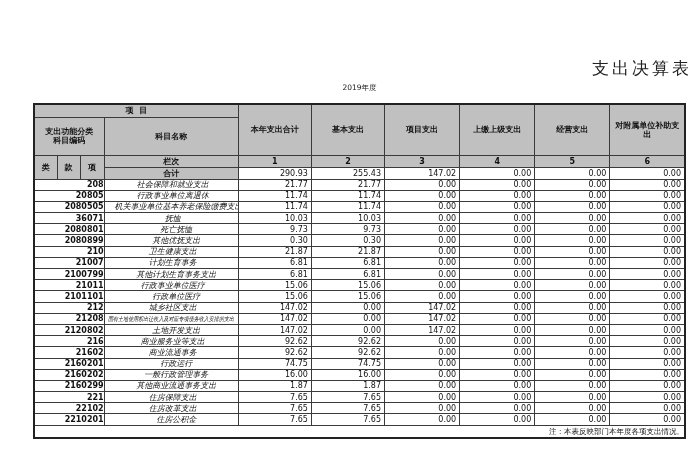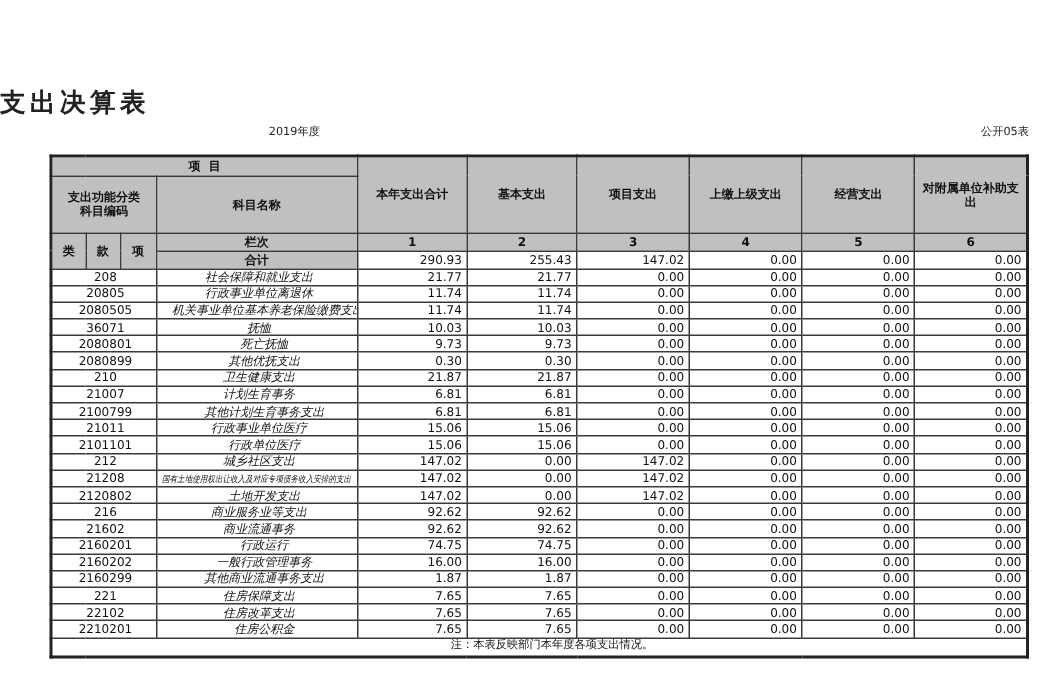--- a/index.html
+++ b/index.html
@@ -4,21 +4,21 @@
 <style>
   * { margin:0; padding:0; box-sizing:border-box; }
   html,body { background:#e8e8e8; }
   .page {
     position:relative; width:692px; height:450px; background:#ffffff;
     font-family:"DejaVu Sans","Liberation Sans",sans-serif; color:#1a1a1a;
     overflow:hidden; margin:0 auto;
   }
   .title {
     position:absolute; top:57px; left:0; width:692px;
-    text-align:left; font-size:17px; font-weight:bold; letter-spacing:3px; color:#222;
+    text-align:right; font-size:17px; font-weight:normal; letter-spacing:3px; color:#222;
   }
   .meta { position:absolute; left:33px; top:83px; width:653px; font-size:7.5px; line-height:9px; }
   .meta-line1 { text-align:right; }
   .meta-line2 { display:flex; }
   .meta-line2 .m-left  { flex:1; text-align:left; }
   .meta-line2 .m-mid   { flex:1; text-align:center; }
   .meta-line2 .m-right { flex:1; text-align:right; }
 
   table.acct {
     position:absolute; left:33px; top:103px; width:653px;
@@ -32,38 +32,37 @@
   tr.h-top   { height:13px;padding-left:20px; }
   tr.h-big   { height:38px; }
   tr.h-cols  { height:12px; }
   tr.h-total { height:12px; }
   tbody tr   { height:11.2px; }
   tfoot tr   { height:13px; }
   .hd { background:#c0c0c0; text-align:center; font-weight:bold; }
   .hd.wrap  { white-space:pre-line; }
   .hd.keep  { white-space:pre; }
   .hd.multi { white-space:normal; line-height:9px; padding:0 2px; }
-  .code { text-align:center; padding-left:2px; }
+  .code { text-align:right; padding-left:2px;font-weight:bold; }
   .name { text-align:center; padding-left:3px;font-style:italic; }
   .name.lv3 { padding-left:10px; }
   .num  { text-align:right; padding-right:3px; background:#fff; }
   .squeeze { display:inline-block; font-size:6px; transform:scaleX(0.84); transform-origin:0 50%; }
-  .note { text-align:center; padding-left:17px; font-size:7.5px;font-family:Liberation Mono, monospace; }
+  .note { text-align:right; padding-left:17px; font-size:7.5px; }
 </style>
 </head>
 <body>
 
 <div class="page">
 
   <div class="title">支出决算表</div>
 
   <div class="meta">
     <div class="meta-line2">
       <span class="m-mid">2019年度</span>
-      <span class="m-right">公开05表</span>
     </div>
   </div>
 
   <table class="acct">
     <colgroup>
       <col style="width:23px">
         <col style="width:23px">
         <col style="width:24px">
       <col style="width:134px">
       <col style="width:73px">

